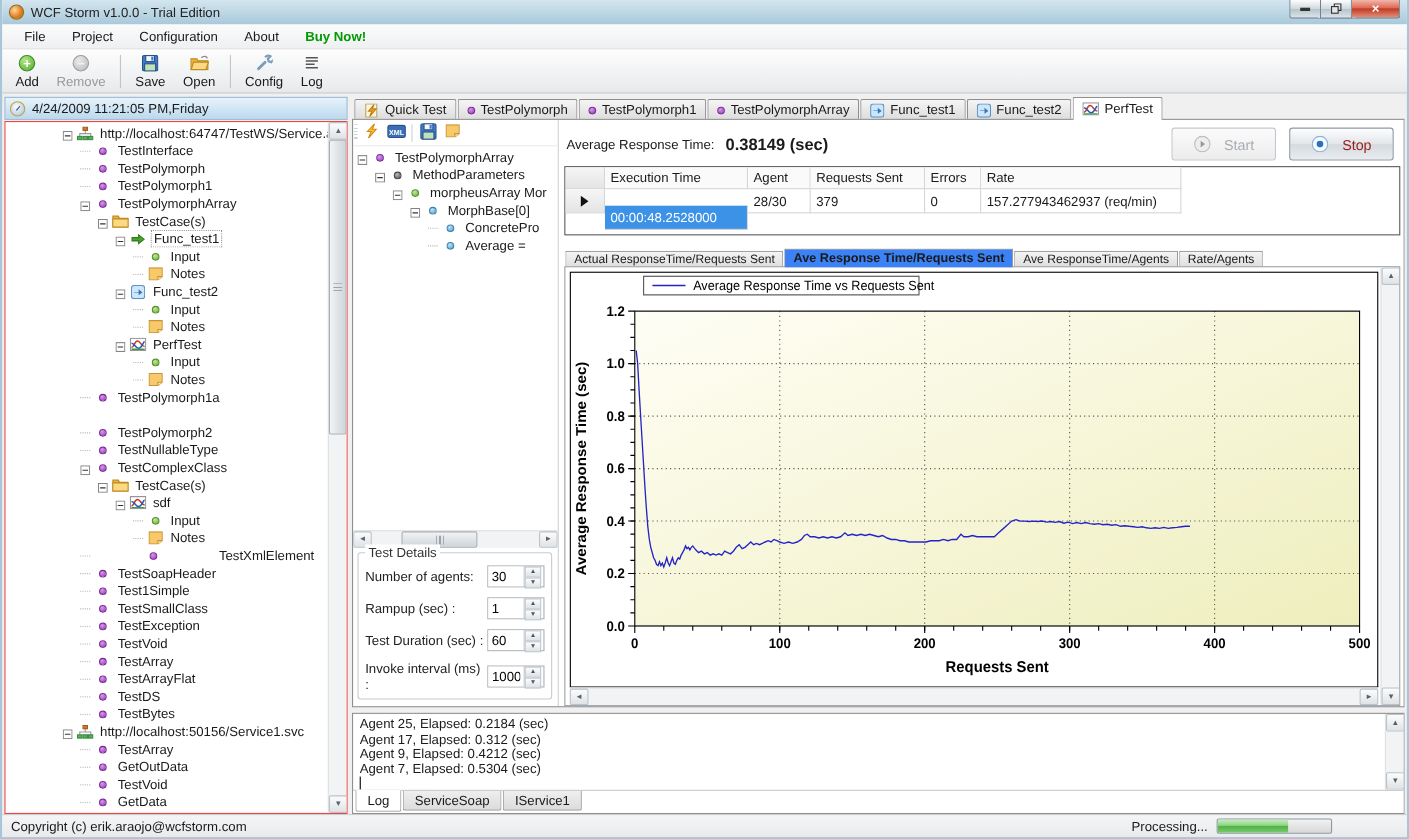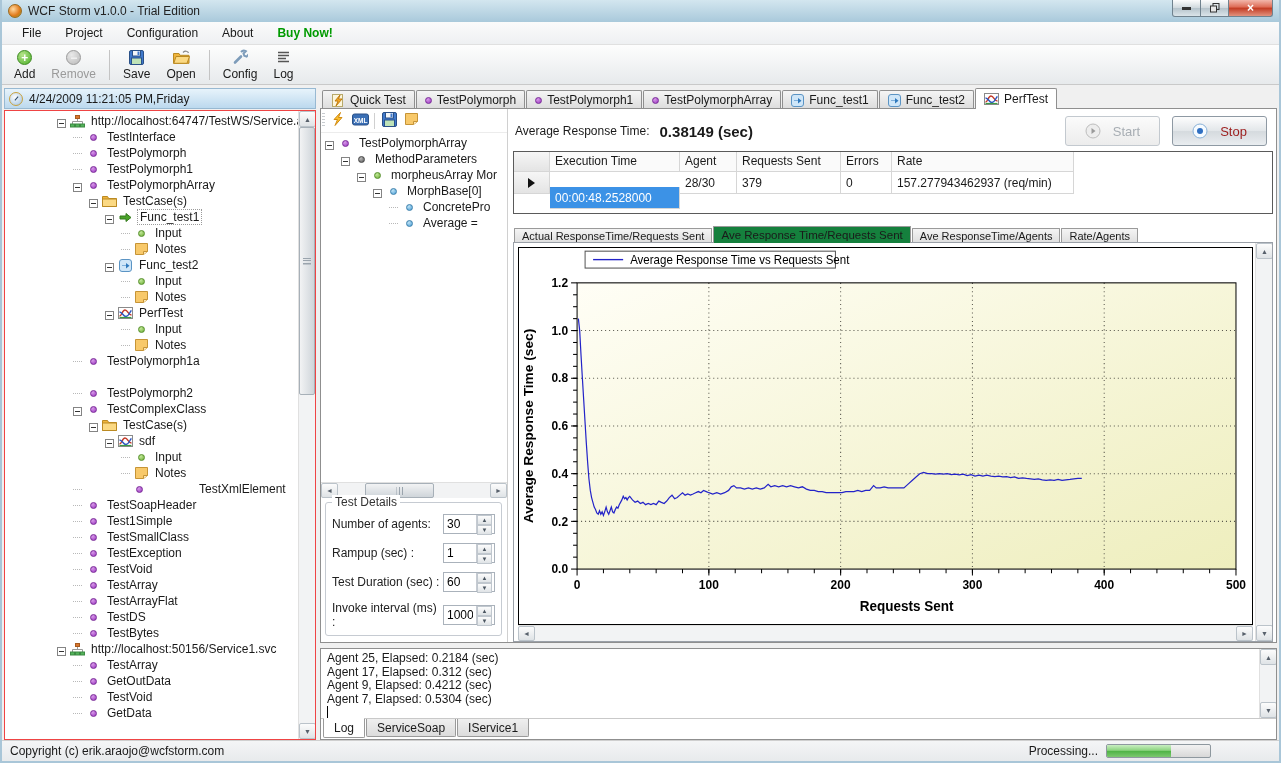--- a/index.html
+++ b/index.html
@@ -106,21 +106,21 @@
   .grid-row { display:flex; }
   .gcell { border-right:1px solid #d6d6d6; border-bottom:1px solid #d6d6d6; padding:2px 5px; font-size:12px; white-space:nowrap; overflow:hidden; }
   .ghead { background:#fafafa; height:20px; }
   .gsel-col { background:linear-gradient(#f6f6f6,#e4e4e4); display:flex; align-items:center; justify-content:center; padding:0; }
   .gdata { height:22px; display:flex; align-items:center; }
   .gdata.selected { background:#3c92e6; color:#fff; }
   .row-arrow { width:0; height:0; border-left:7px solid #111; border-top:5px solid transparent; border-bottom:5px solid transparent; }
   .chart-tabs { height:17px; display:flex; align-items:flex-end; margin-top:12px; flex:0 0 auto; padding-left:1px; }
   .ctab { height:15px; display:flex; align-items:center; padding:0 7px; font-size:11px; border:1px solid #9a9a9a; border-bottom:none;
           background:linear-gradient(#f4f4f4,#dedede); margin-right:1px; border-radius:1px 1px 0 0; white-space:nowrap; }
-  .ctab.active { height:17px; background:#15803d; z-index:2; position:relative; font-size:11.5px; }
+  .ctab.active { height:17px; background:#3b82f6; z-index:2; position:relative; font-size:11.5px;font-weight:bold; }
   .chart-region { flex:1 1 auto; border:1px solid #9aa0a8; margin-top:-1px; background:#fff; display:flex; overflow:hidden; position:relative; z-index:1; }
   .chart-middle { flex:1 1 auto; display:flex; flex-direction:column; overflow:hidden; padding:4px 2px 0 4px; }
   .chart-canvas { flex:1 1 auto; border:1px solid #000; background:#fff; overflow:hidden; }
   .chart-canvas svg { display:block; width:100%; height:100%; }
 
   
   .log-panel { flex:0 0 auto; height:92px; border:1px solid #8f8f8f; background:#fff; margin-top:5px; display:flex; flex-direction:column; overflow:hidden; }
   .log-body { flex:1 1 auto; display:flex; overflow:hidden; }
   .log-lines { flex:1 1 auto; padding:3px 6px; font-size:12px; line-height:13.5px; overflow:hidden; }
   .caret { display:inline-block; width:1px; height:12px; background:#000; }
@@ -389,20 +389,27 @@
                 <span class="dot" style="background:radial-gradient(circle at 35% 30%,#d79ae8,#9a35c0);border:1px solid #7a2a99"></span>
               </span>
               <span class="tlabel">TestPolymorph1a</span>
             </div>
             <div class="trow" style="padding-left: 20px; margin-top: 16px;">
               <span class="guide"></span>
               <span class="ticon">
                 <span class="dot" style="background:radial-gradient(circle at 35% 30%,#d79ae8,#9a35c0);border:1px solid #7a2a99"></span>
               </span>
               <span class="tlabel">TestPolymorph2</span>
+            </div>
+            <div class="trow" style="padding-left: 20px;">
+              <span class="guide"></span>
+              <span class="ticon">
+                <span class="dot" style="background:radial-gradient(circle at 35% 30%,#d79ae8,#9a35c0);border:1px solid #7a2a99"></span>
+              </span>
+              <span class="tlabel">TestNullableType</span>
             </div>
             <div class="trow" style="padding-left: 20px;">
               <span class="exp"><svg width="9" height="9" viewBox="0 0 9 9">
                   <rect x="0.5" y="0.5" width="8" height="8" fill="#fff" stroke="#848484"></rect>
                   <line x1="2" y1="4.5" x2="7" y2="4.5" stroke="#333"></line>
                 </svg></span>
               <span class="ticon">
                 <span class="dot" style="background:radial-gradient(circle at 35% 30%,#d79ae8,#9a35c0);border:1px solid #7a2a99"></span>
               </span>
               <span class="tlabel">TestComplexClass</span>

